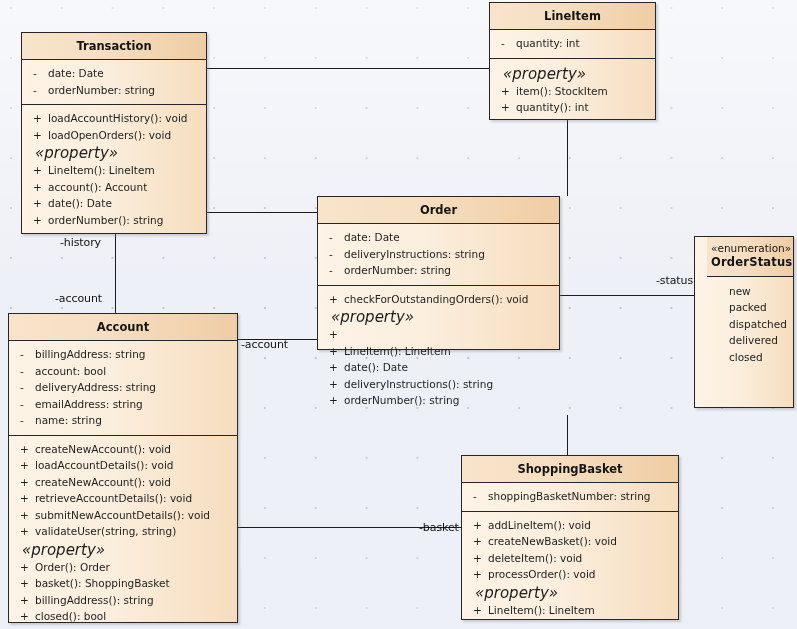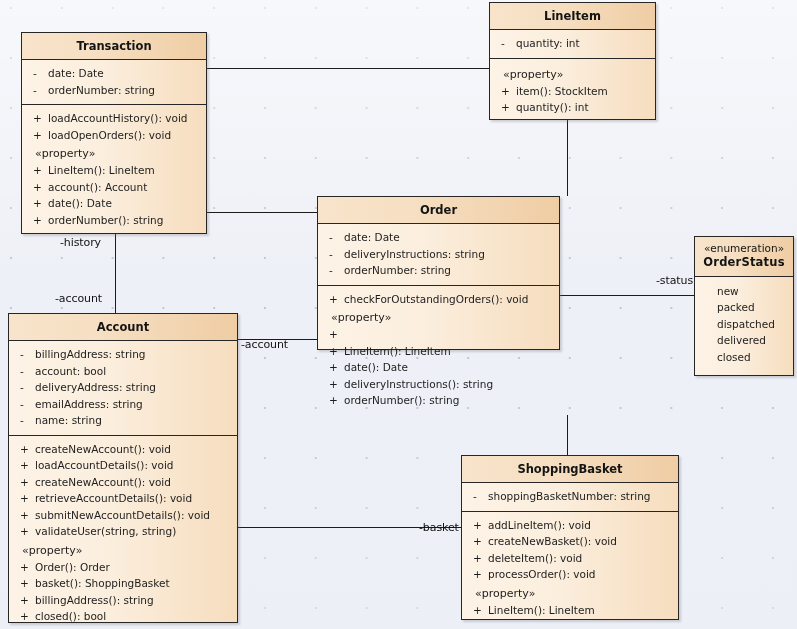--- a/index.html
+++ b/index.html
@@ -97,25 +97,26 @@
     width: 20px;
     flex: none;
     text-align: left;
     padding-left: 5px;
     box-sizing: border-box;
     color: #1d1d1d;
   }
   .member .txt { flex: 1; }
 
   .property-tag {
-    font-size: 11px;
+    font-size: 15px;
     color: #1d1d1d;
     line-height: 17px;
     padding: 2px 0 0 13px;
     white-space: nowrap;
+    font-style: italic;
   }
 
   .enum-literal {
     font-size: 10.5px;
     color: #1d1d1d;
     line-height: 16.5px;
     padding: 0 0 0 22px;
     white-space: nowrap;
   }
   .enum-body { padding: 6px 0 8px 0; }
@@ -246,21 +247,21 @@
         <span class="vis">+</span>
         <span class="txt">deliveryInstructions(): string</span>
       </div>
       <div class="member">
         <span class="vis">+</span>
         <span class="txt">orderNumber(): string</span>
       </div>
     </div>
   </div>
 
-  <div class="uml-class" style="left:694px; top:236px; width:100px; height:140px;">
+  <div class="uml-class" style="left:694px; top:236px; width:100px; height:172px;padding-left:12px;">
     <div class="uml-header enum-header">
       <span class="stereotype-line">«enumeration»</span>
       <span class="enum-name">OrderStatus</span>
     </div>
     <div class="enum-body">
       <div class="enum-literal">new</div>
       <div class="enum-literal">packed</div>
       <div class="enum-literal">dispatched</div>
       <div class="enum-literal">delivered</div>
       <div class="enum-literal">closed</div>

